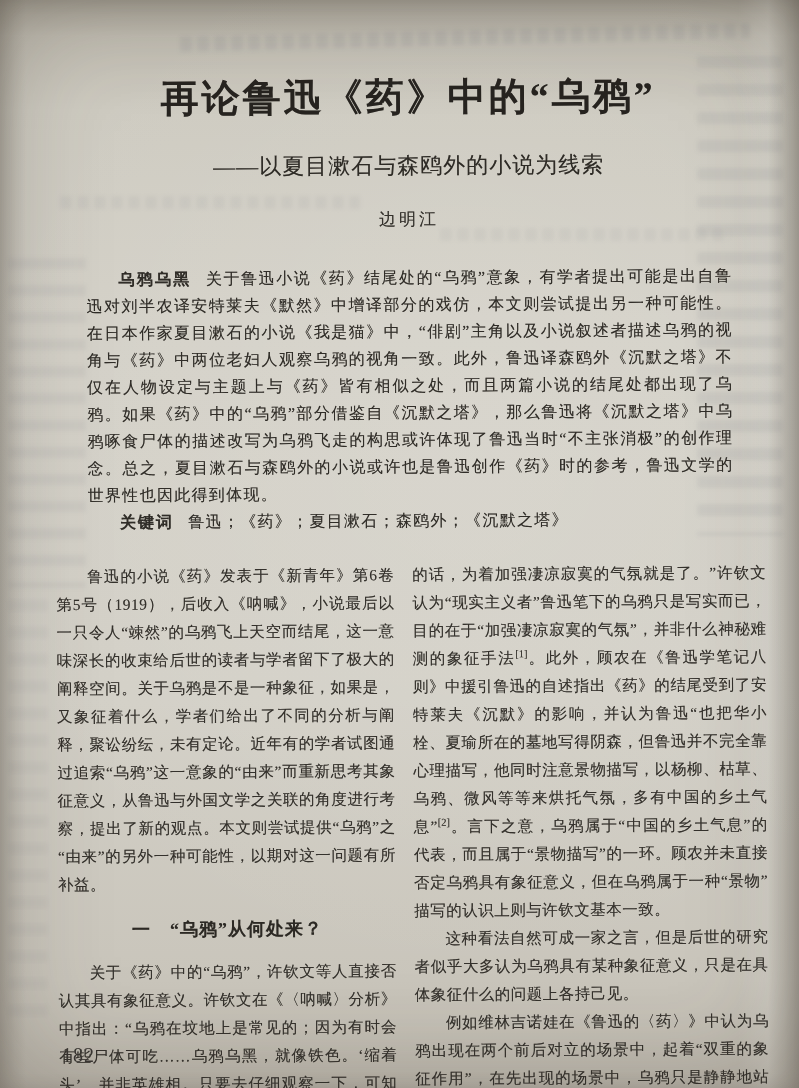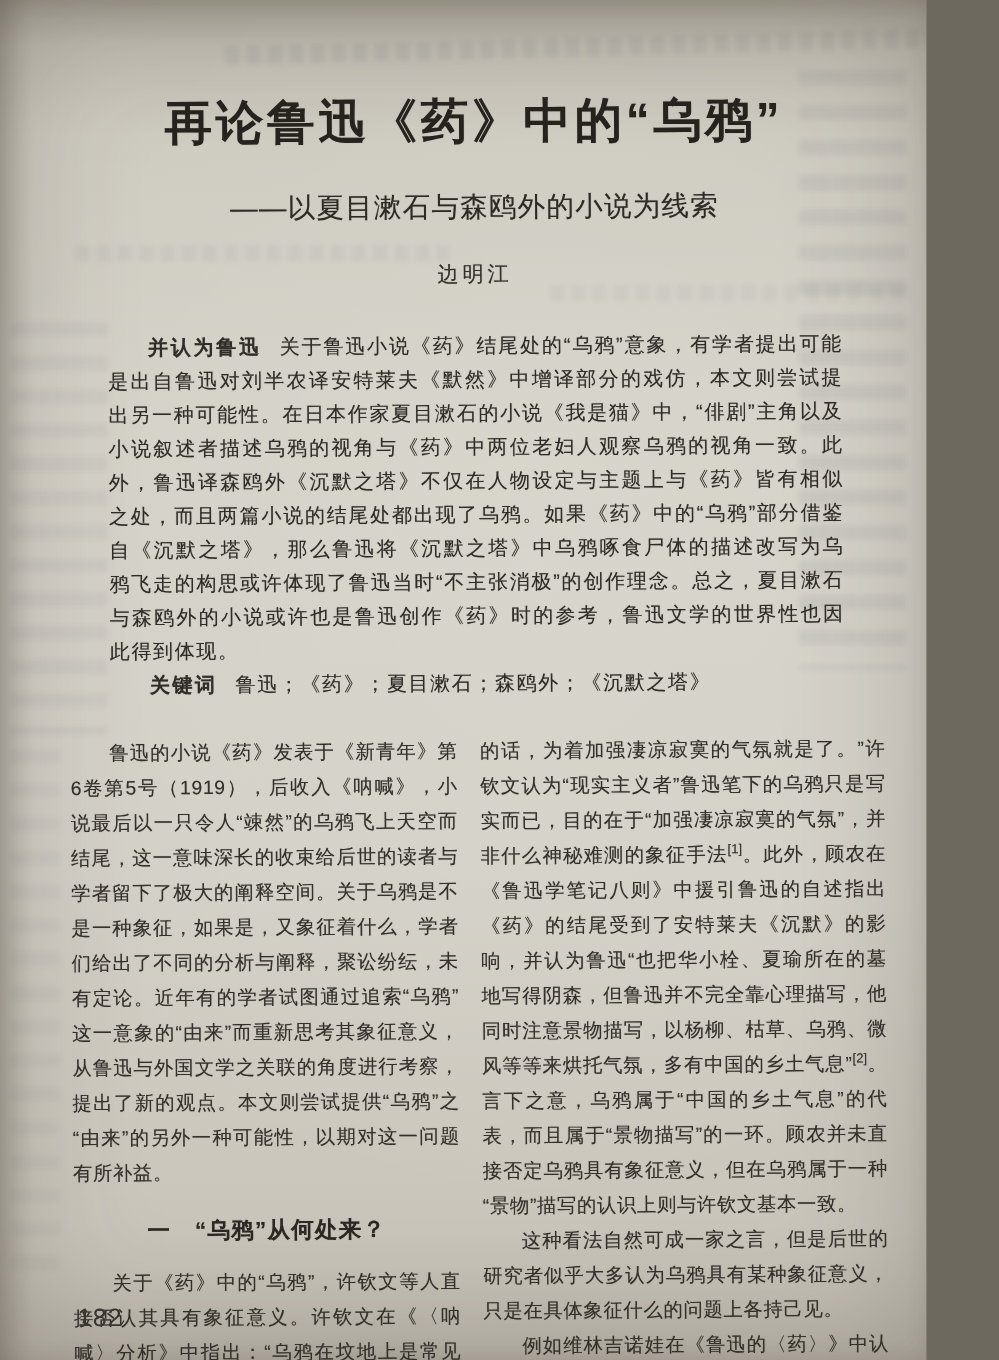--- a/index.html
+++ b/index.html
@@ -1,22 +1,22 @@
 <!DOCTYPE html>
 <html lang="zh"><head>
 <meta charset="utf-8">
 <style>
   html,body{margin:0;padding:0;background:#6e695f;}
   .photo{
-    position:relative;width:741px;height:1088px;overflow:hidden;
+    position:relative;width:799px;height:1088px;overflow:hidden;
     background:
       radial-gradient(ellipse 120% 90% at 58% 42%, rgba(255,255,252,0.10), rgba(0,0,0,0) 55%),
       linear-gradient(90deg, rgba(70,62,50,0.20) 0, rgba(0,0,0,0) 26px, rgba(0,0,0,0) 738px, rgba(255,255,250,0.18) 768px, rgba(97,91,80,0.30) 799px),
       linear-gradient(180deg, #a8a397 0, #c2beb3 36px, #cecbc1 110px, #d4d1c8 320px, #d3d0c7 700px, #c9c5bb 980px, #beb9ae 1088px);
-    font-family:Liberation Sans, sans-serif;
+    font-family:Liberation Serif, serif;
     color:#33302b;
   }
   .photo::after{content:"";position:absolute;inset:0;pointer-events:none;
     box-shadow: inset 0 0 110px rgba(58,52,42,0.28), inset 0 0 16px rgba(58,52,42,0.12);}
   .content{position:absolute;inset:0;padding:72px 33px 0 56px;transform:rotate(-0.35deg);
     text-shadow:0 0 0.6px rgba(51,48,43,0.45);}
   h1.title{margin:0;text-align:center;font-size:38px;font-weight:700;letter-spacing:3px;color:#272420;}
   .subtitle{margin-top:28px;text-align:center;font-size:22px;letter-spacing:1px;color:#2e2b26;}
   .author{margin-top:27px;text-align:center;font-size:17px;letter-spacing:3px;color:#34312c;}
   .abstract{margin:33px 32px 0;font-size:16px;line-height:27px;text-align:justify;letter-spacing:1.3px;color:#302d28;}
@@ -62,21 +62,21 @@
 
   <div class="content">
 
     <h1 class="title">再论鲁迅《药》中的“乌鸦”</h1>
 
     <div class="subtitle">——以夏目漱石与森鸥外的小说为线索</div>
 
     <div class="author">边明江</div>
 
     <div class="abstract">
-      <p class="lead"><span class="label">并认为鲁迅</span><span>关于鲁迅小说《药》结尾处的“乌鸦”意象，有学者提出可能是出自鲁迅对刘半农译安特莱夫《默然》中增译部分的戏仿，本文则尝试提出另一种可能性。在日本作家夏目漱石的小说《我是猫》中，“俳剧”主角以及小说叙述者描述乌鸦的视角与《药》中两位老妇人观察乌鸦的视角一致。此外，鲁迅译森鸥外《沉默之塔》不仅在人物设定与主题上与《药》皆有相似之处，而且两篇小说的结尾处都出现了乌鸦。如果《药》中的“乌鸦”部分借鉴自《沉默之塔》，那么鲁迅将《沉默之塔》中乌鸦啄食尸体的描述改写为乌鸦飞走的构思或许体现了鲁迅当时“不主张消极”的创作理念。总之，夏目漱石与森鸥外的小说或许也是鲁迅创作《药》时的参考，鲁迅文学的世界性也因此得到体现。</span></p>
+      <p class="lead"><span class="label">乌鸦乌黑</span><span>关于鲁迅小说《药》结尾处的“乌鸦”意象，有学者提出可能是出自鲁迅对刘半农译安特莱夫《默然》中增译部分的戏仿，本文则尝试提出另一种可能性。在日本作家夏目漱石的小说《我是猫》中，“俳剧”主角以及小说叙述者描述乌鸦的视角与《药》中两位老妇人观察乌鸦的视角一致。此外，鲁迅译森鸥外《沉默之塔》不仅在人物设定与主题上与《药》皆有相似之处，而且两篇小说的结尾处都出现了乌鸦。如果《药》中的“乌鸦”部分借鉴自《沉默之塔》，那么鲁迅将《沉默之塔》中乌鸦啄食尸体的描述改写为乌鸦飞走的构思或许体现了鲁迅当时“不主张消极”的创作理念。总之，夏目漱石与森鸥外的小说或许也是鲁迅创作《药》时的参考，鲁迅文学的世界性也因此得到体现。</span></p>
       <p class="keywords"><span class="label">关键词</span><span>鲁迅；《药》；夏目漱石；森鸥外；《沉默之塔》</span></p>
     </div>
 
     <div class="columns">
 
       <div class="col-left">
         <p class="indent">鲁迅的小说《药》发表于《新青年》第6卷第5号（1919），后收入《呐喊》，小说最后以一只令人“竦然”的乌鸦飞上天空而结尾，这一意味深长的收束给后世的读者与学者留下了极大的阐释空间。关于乌鸦是不是一种象征，如果是，又象征着什么，学者们给出了不同的分析与阐释，聚讼纷纭，未有定论。近年有的学者试图通过追索“乌鸦”这一意象的“由来”而重新思考其象征意义，从鲁迅与外国文学之关联的角度进行考察，提出了新的观点。本文则尝试提供“乌鸦”之“由来”的另外一种可能性，以期对这一问题有所补益。</p>
         <h2 class="section">一　“乌鸦”从何处来？</h2>
         <p class="indent">关于《药》中的“乌鸦”，许钦文等人直接否认其具有象征意义。许钦文在《〈呐喊〉分析》中指出：“乌鸦在坟地上是常见的；因为有时会有些尸体可吃……乌鸦乌黑，就像铁色。‘缩着头’，并非英雄相。只要去仔细观察一下，可知第四节上写着的景物，原是自然现象。多写了几句关于乌鸦</p>
       </div>

